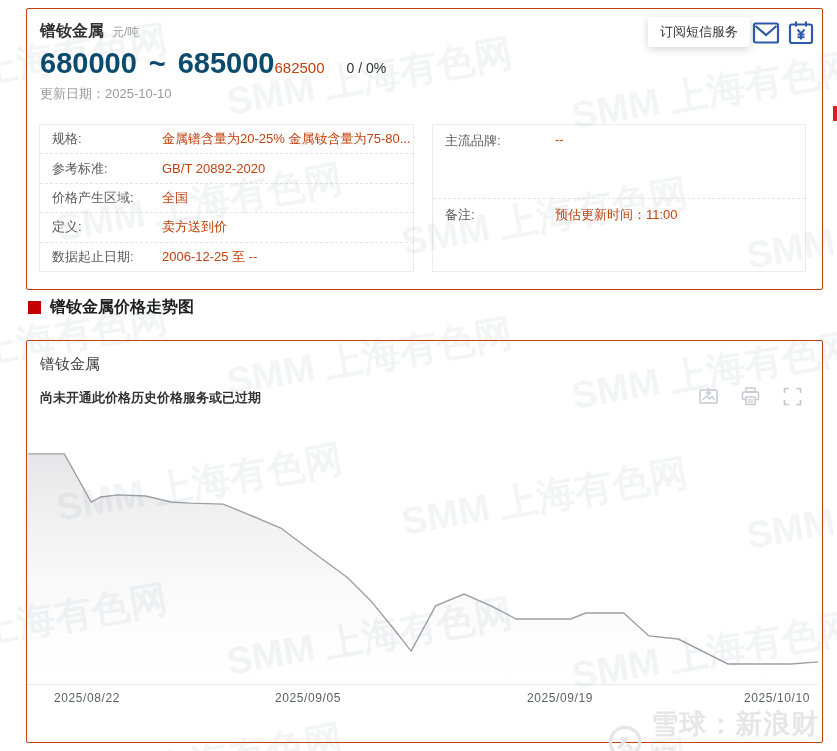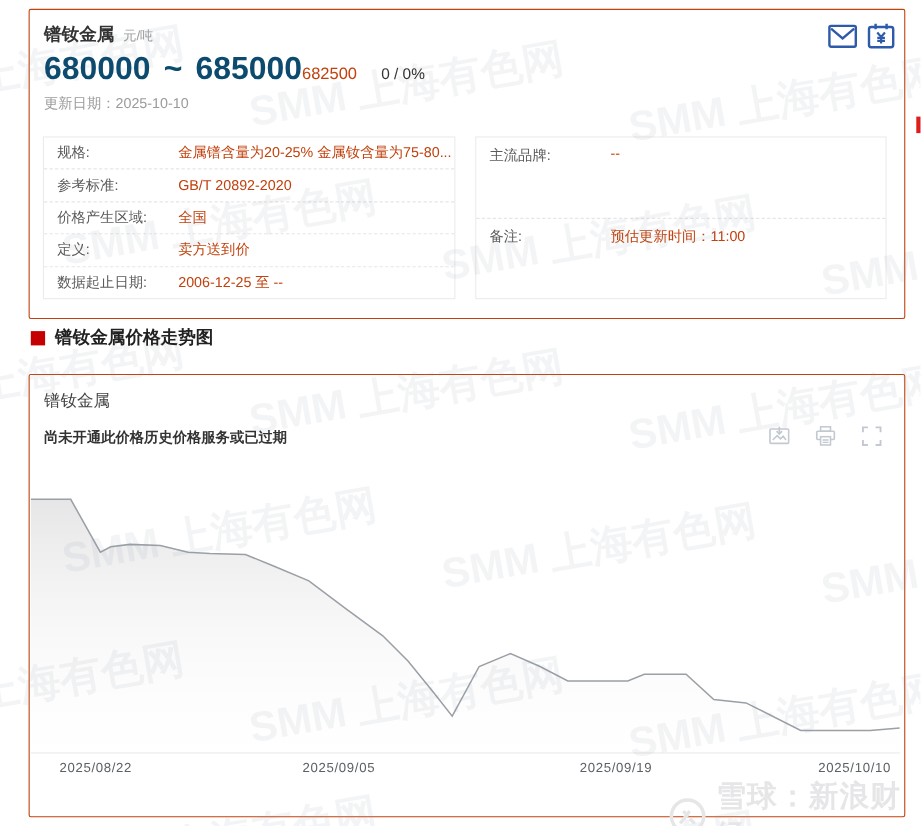--- a/index.html
+++ b/index.html
@@ -104,20 +104,21 @@
   </div>
   <div class="price-row">
     <span class="price-big"><span>680000</span><span class="tilde">~</span><span>685000</span></span>
     <span class="price-avg">682500</span>
     <span class="price-change">0 / 0%</span>
   </div>
   <div class="update-row">
     <span>更新日期：</span><span>2025-10-10</span>
   </div>
 
+  <div class="sms-tooltip">订阅短信服务</div>
 
   <div class="hdr-icon" id="mail-btn">
     <svg width="28" height="26" viewBox="0 0 28 26">
       <rect x="2" y="3.5" width="24" height="19" rx="1.5" fill="none" stroke="#2e5ba9" stroke-width="2.2"></rect>
       <polyline points="3.5,6 14,15 24.5,6" fill="none" stroke="#2e5ba9" stroke-width="2.2"></polyline>
     </svg>
   </div>
   <div class="hdr-icon" id="sub-btn">
     <svg width="28" height="26" viewBox="0 0 28 26">
       <rect x="3" y="4.5" width="22" height="18.5" rx="2" fill="none" stroke="#2e5ba9" stroke-width="2.2"></rect>

